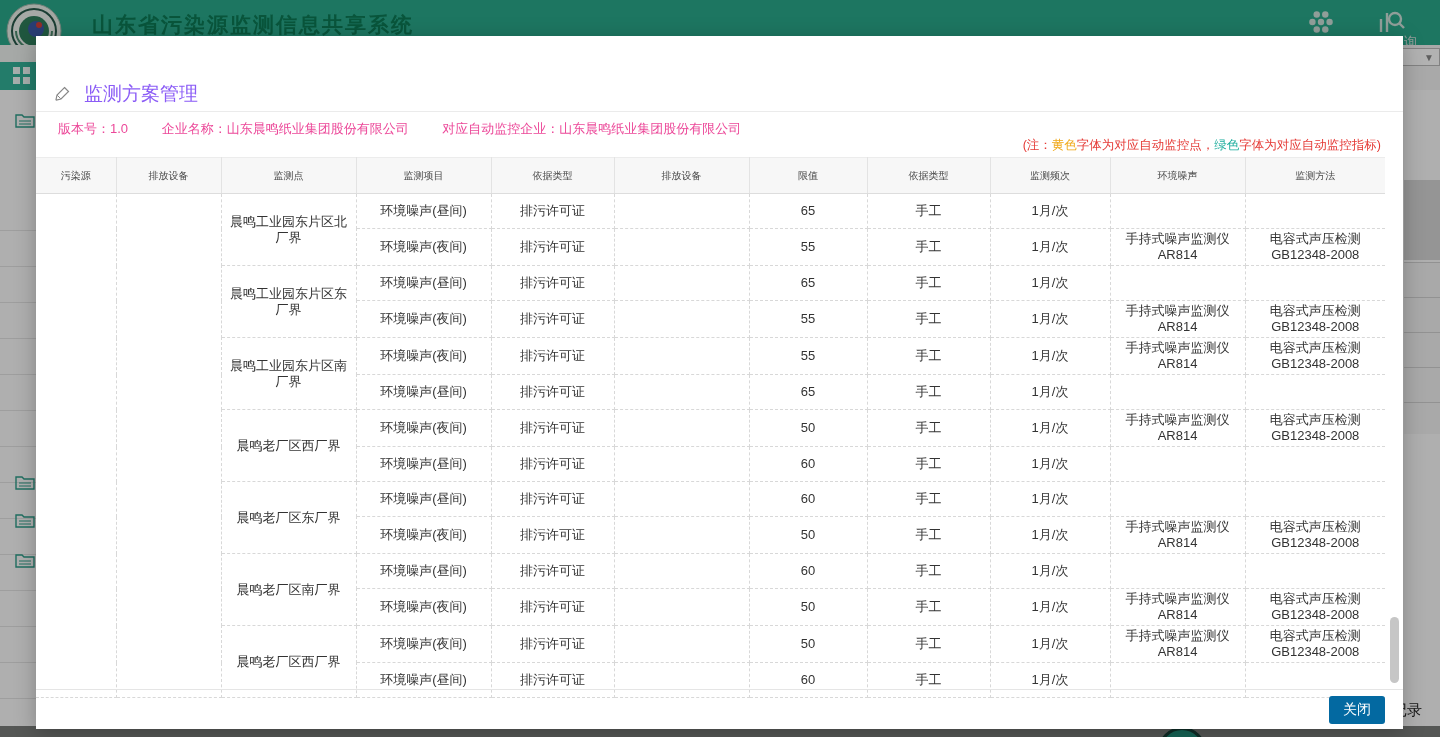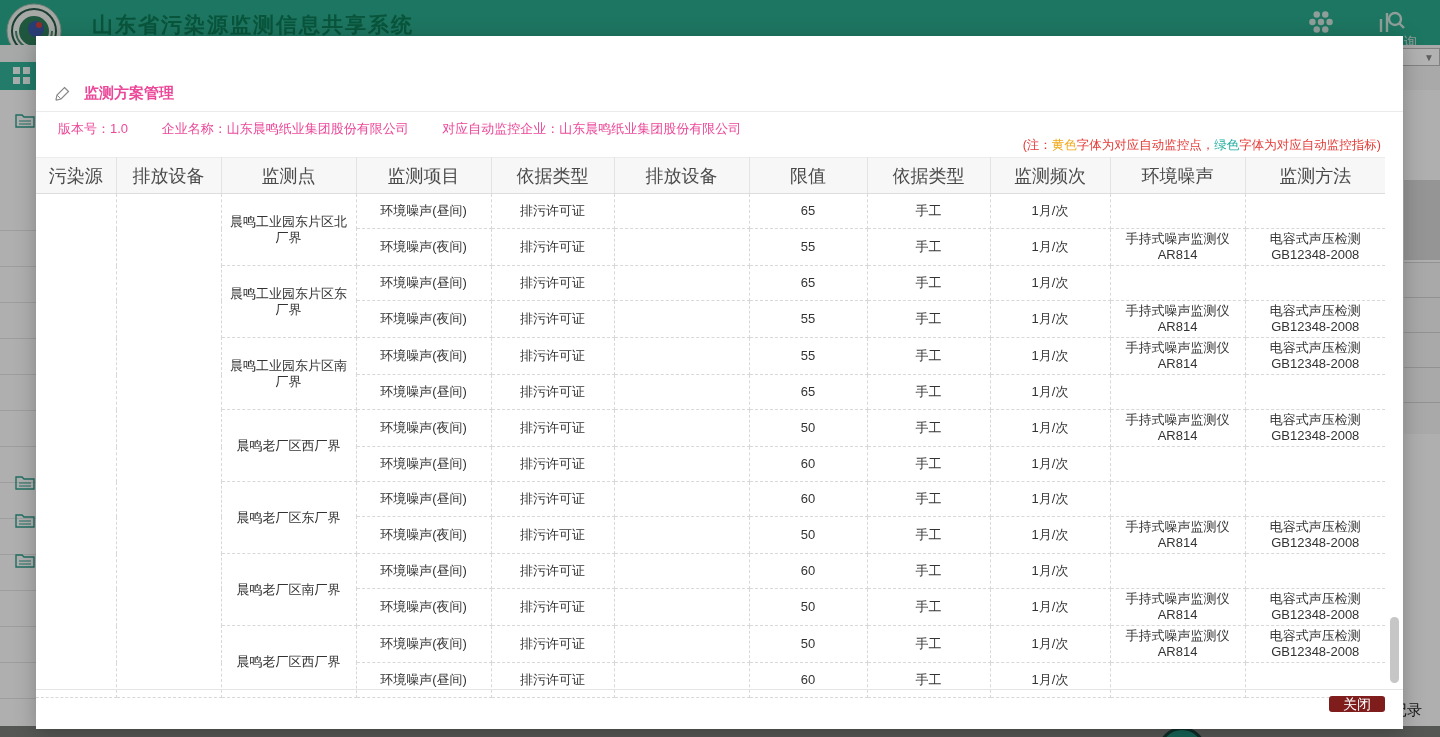--- a/index.html
+++ b/index.html
@@ -47,43 +47,43 @@
     box-shadow:0 4px 20px rgba(0,0,0,.25); }
   .m-titlebar { position:absolute; left:0; top:0; width:100%; height:40px; border-bottom:1px solid #e3e3e3; }
   .m-title { position:absolute; left:22px; top:12px; font-size:14.5px; color:#333; }
   .ghost-box { position:absolute; left:654px; top:20px; width:200px; height:15px; background:#d8d8d8; }
   .m-close { position:absolute; right:14px; top:4px; font-size:24px; color:#555; width:30px; height:30px;
     text-align:center; line-height:30px; cursor:pointer; }
 
   .m-section { position:absolute; left:0; top:40px; width:100%; height:36px; border-bottom:1px solid #ebebeb;
     display:flex; align-items:center; padding-left:18px; }
   .pen-icon { width:16px; height:16px; margin-right:14px; }
-  .m-section-title { font-size:15px; font-weight:bold; color:#ec4899; }
+  .m-section-title { font-size:19px; font-weight:normal; color:#8b5cf6; }
 
   .m-info { position:absolute; left:0; top:76px; width:100%; height:45px; }
   .m-info-line { position:absolute; left:22px; top:8px; font-size:13px; color:#ec4899; }
   .m-info-line span { margin-right:30px; }
   .m-note { position:absolute; right:22px; top:25px; font-size:12.5px; color:#e53935;text-align:center; }
   .m-note .yellow { color:#f0a818; }
   .m-note .green { color:#1fae9e; }
 
   .m-table-wrap { position:absolute; left:0; top:121px; width:1349px; }
   table { border-collapse:collapse; table-layout:fixed; width:1349px; }
-  th { height:36px; background:#f7f7f7; font-size:18px; font-weight:normal; color:#4a4a4a; text-align:center;
+  th { height:36px; background:#f7f7f7; font-size:10px; font-weight:normal; color:#4a4a4a; text-align:center;
     border-right:1px solid #e3e3e3; border-bottom:1px solid #ddd; border-top:1px solid #ececec;margin-left:44px; }
   th:last-child { border-right:none; }
   td { height:35px; font-size:13px; color:#333; text-align:center; vertical-align:middle;
     border-right:1px dashed #d8d8d8; border-bottom:1px dashed #d8d8d8; padding:2px 4px; line-height:16px; }
   td:last-child { border-right:none; }
 
   .m-scroll-thumb { position:absolute; left:1354px; top:581px; width:9px; height:66px; background:#c6c6c6;
     border-radius:5px; }
 
   .m-footer { position:absolute; left:0; bottom:0; width:100%; height:40px; border-top:1px solid #e5e5e5; }
-  .close-btn { position:absolute; right:18px; top:6px; min-width:56px; height:16px; background:#7f1d1d;
+  .close-btn { position:absolute; right:18px; top:6px; min-width:56px; height:28px; background:#0369a1;
     color:#fff; font-size:14px; border:none; border-radius:3px; padding:0 14px; cursor:pointer;
     font-family:"Liberation Sans","DejaVu Sans",sans-serif;text-align:right; }
 </style>
 </head>
 <body>
 
 <div class="bg-layer">
   <div class="top-header">
     <svg class="app-logo" viewBox="0 0 56 56">
       <circle cx="28" cy="28" r="27" fill="#e9efe9" stroke="#9fb7ab" stroke-width="1"></circle>

